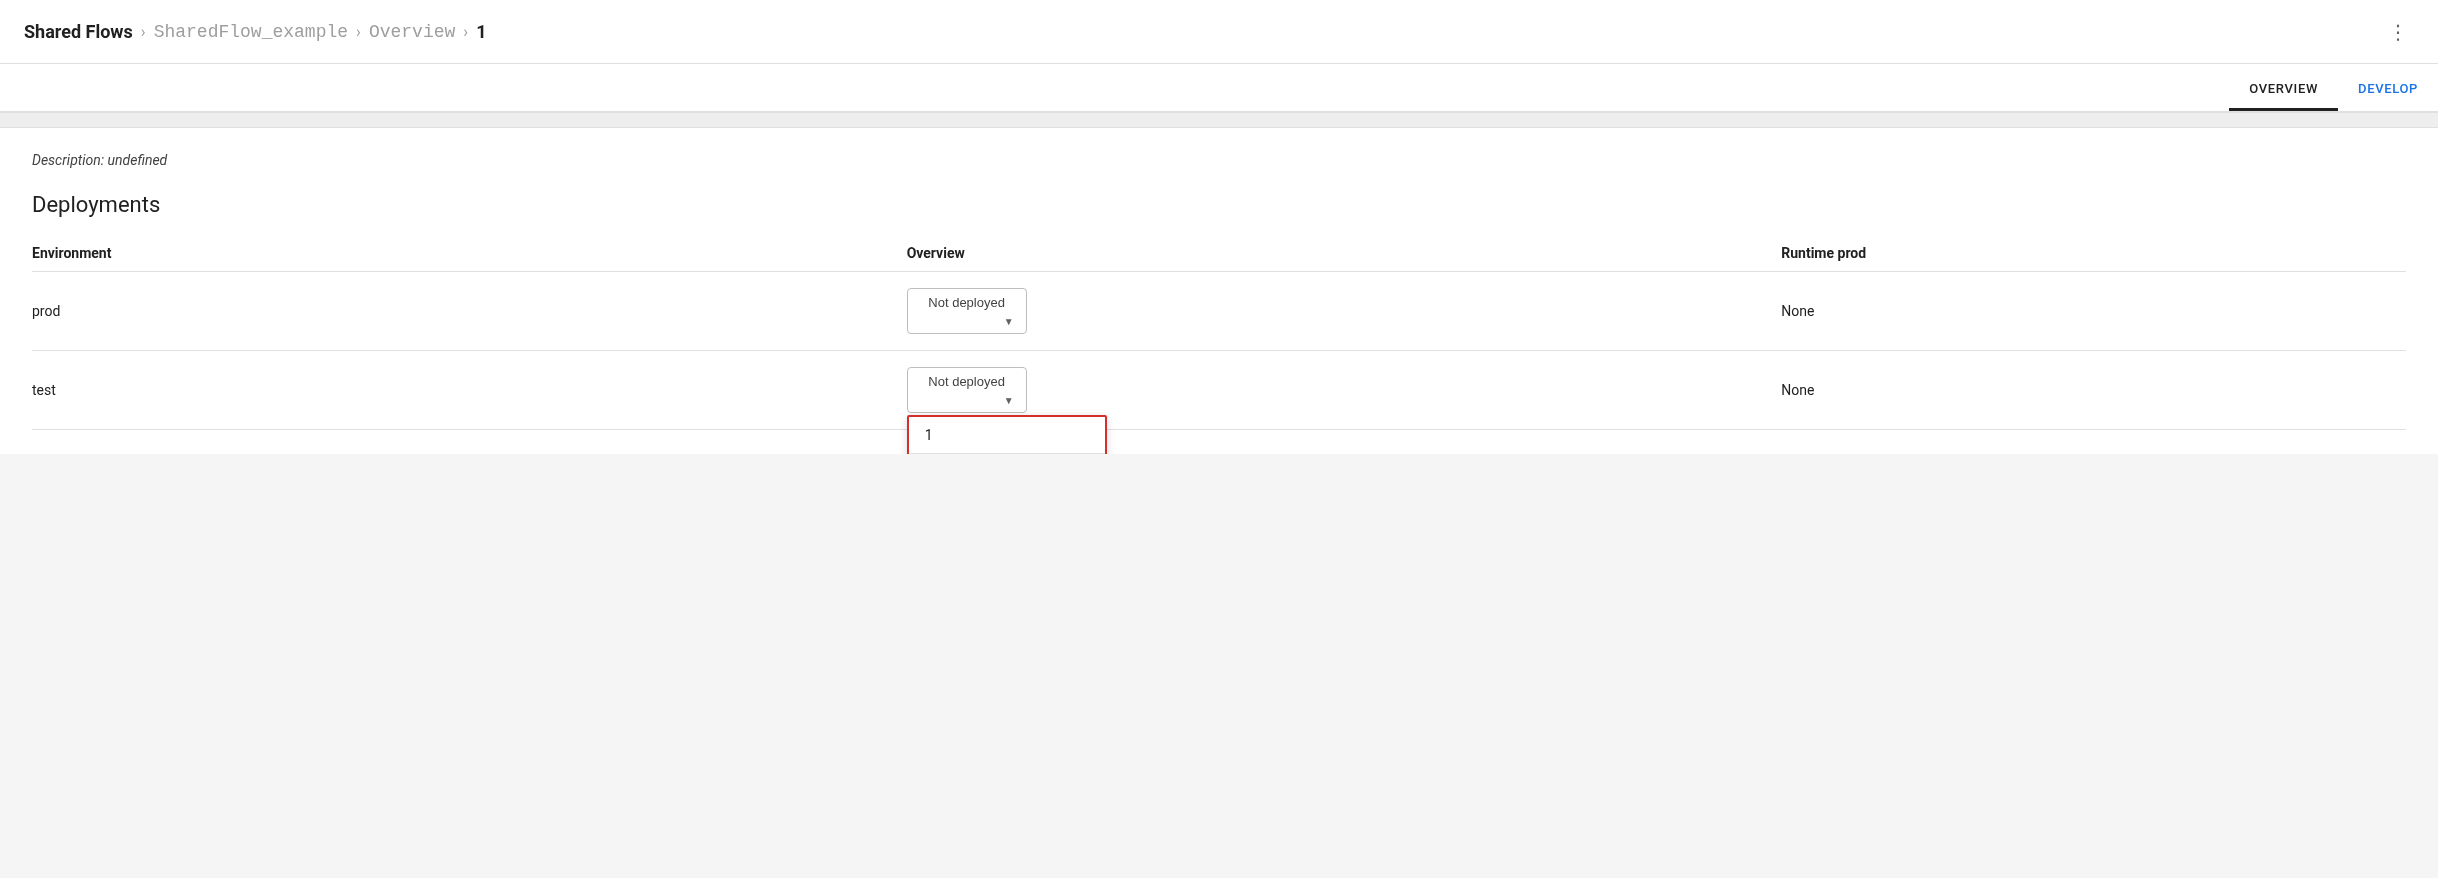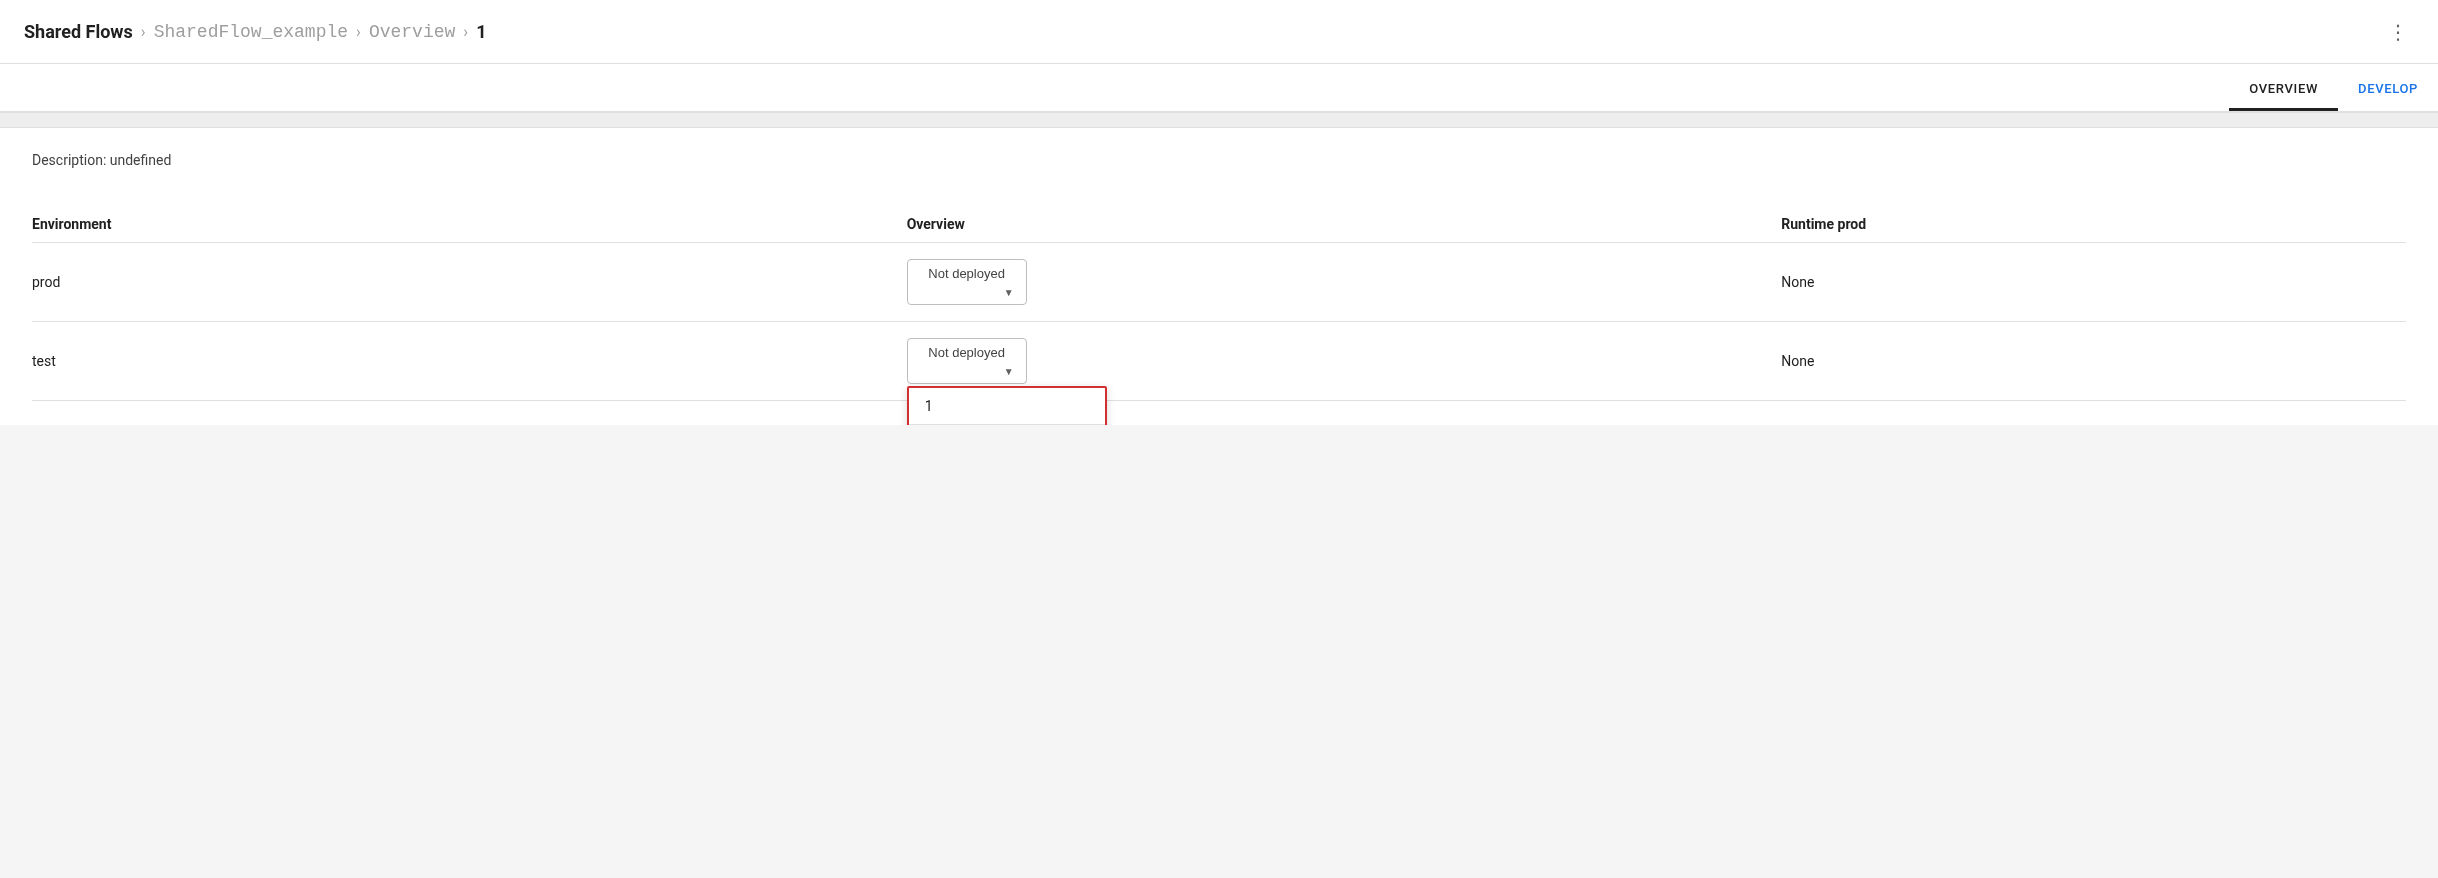--- a/index.html
+++ b/index.html
@@ -87,21 +87,22 @@
     }
 
     
     .content {
       background: #fff;
       padding: 24px 32px;
     }
     .description {
       font-size: 14px;
       color: #424242;
-      margin-bottom: 40px;
+      margin-bottom: 24px;
+      font-style: italic;
     }
     .section-title {
       font-size: 22px;
       font-weight: 400;
       color: #212121;
       margin-bottom: 20px;
     }
 
     
     .deploy-table {
@@ -198,20 +199,21 @@
 
 <div class="tab-bar">
   <div class="tab active">OVERVIEW</div>
   <div class="tab develop">DEVELOP</div>
 </div>
 
 <div class="section-divider"></div>
 
 <div class="content">
   <div class="description">Description: undefined</div>
+  <div class="section-title">Deployments</div>
 
   <table class="deploy-table">
     <thead>
       <tr>
         <th>Environment</th>
         <th>Overview</th>
         <th>Runtime prod</th>
       </tr>
     </thead>
     <tbody>

